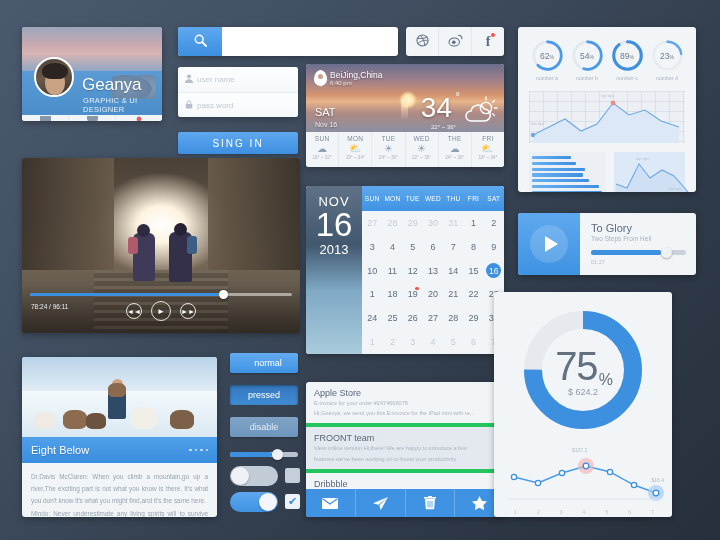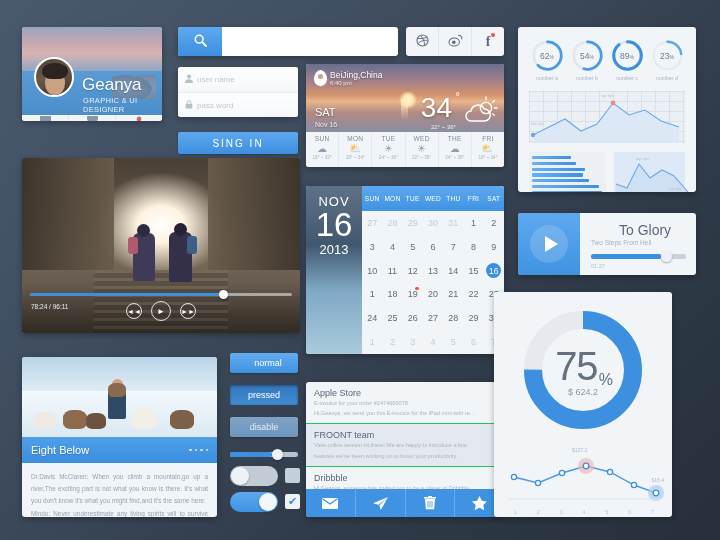--- a/index.html
+++ b/index.html
@@ -149,21 +149,21 @@
   #tgl-on { top:492px; background:linear-gradient(180deg,#5ea8ef,#3f93e2); }
   #tgl-on .k { position:absolute; right:1px; top:1px; width:18px; height:18px; border-radius:50%; background:#f4f7fa; box-shadow:0 1px 2px rgba(0,0,0,.28); }
   .chk { position:absolute; left:285px; width:15px; height:15px; border-radius:2px; display:flex; align-items:center; justify-content:center; }
   #chk-off { top:468px; background:#c5cfd9; }
   #chk-on { top:494px; background:#eef3f7; color:#3d8fe0; font-size:11px; }
 
   
   #mail { left:306px; top:382px; width:198px; height:135px; }
   .m-item { padding:6px 8px 5px; }
   .m-item.alt { background:#e4e9ef; }
-  .m-item + .m-item { border-top:1px solid #22c55e; }
+  .m-item + .m-item { border-top:4px solid #22c55e; }
   .m-sub { color:#57657a; font-size:9px; }
   .m-prev { color:#aab4c0; font-size:5.6px; line-height:1.65; margin-top:1px; }
   .m-actions { position:absolute; left:0; right:0; bottom:0; height:28px; display:flex; background:#3f93e2; }
   .m-act { flex:1; display:flex; align-items:center; justify-content:center; color:#fff; font-size:12px; }
   .m-act + .m-act { border-left:1px solid rgba(255,255,255,.22); }
 
   
   #stats { left:518px; top:27px; width:178px; height:165px; padding:12px 11px; }
   .donuts { display:flex; justify-content:space-between; }
   .dn { width:36px; text-align:center; }
@@ -179,21 +179,21 @@
   .bars .b { height:3.4px; border-radius:1px; background:linear-gradient(90deg,#68b0f2,#3d8fe0); position:relative; }
   .area2 { flex:1; background:#dde9f6; position:relative; }
   .tag { position:absolute; color:#b9c3cf; font-size:4px; }
 
   
   #player { left:518px; top:213px; width:178px; height:62px; display:flex; }
   .pl-left { width:62px; background:linear-gradient(180deg,#5ea8ef,#3f93e2); display:flex; align-items:center; justify-content:center; }
   .pl-circ { width:38px; height:38px; border-radius:50%; background:rgba(255,255,255,.16); display:flex; align-items:center; justify-content:center; }
   .pl-tri { width:0; height:0; border-left:13px solid #fff; border-top:8px solid transparent; border-bottom:8px solid transparent; margin-left:4px; }
   .pl-right { flex:1; padding:9px 10px 0 11px; }
-  .pl-t { color:#5c6a7c; font-size:14px;margin-left:28px; }
+  .pl-t { color:#5c6a7c; font-size:11px; }
   .pl-a { color:#a7b2bf; font-size:6.5px; margin-top:1px; }
   .pl-prog { margin-top:8px; height:5px; border-radius:3px; background:#c9d2dc; position:relative; }
   .pl-prog .f { position:absolute; left:0; top:0; height:100%; width:74%; border-radius:3px; background:#3d8fe0; }
   .pl-prog .k { position:absolute; left:74%; top:-3px; width:11px; height:11px; border-radius:50%; background:#eef2f6; box-shadow:0 1px 2px rgba(0,0,0,.3); }
   .pl-time { color:#b2bcc8; font-size:5.5px; margin-top:4px; }
 
   
   #progress { left:494px; top:292px; width:178px; height:225px; }
   .pg-ring { margin:14px auto 0; width:128px; height:128px; position:relative; }
   .pg-val { position:absolute; inset:0; display:flex; flex-direction:column; align-items:center; justify-content:center; }

